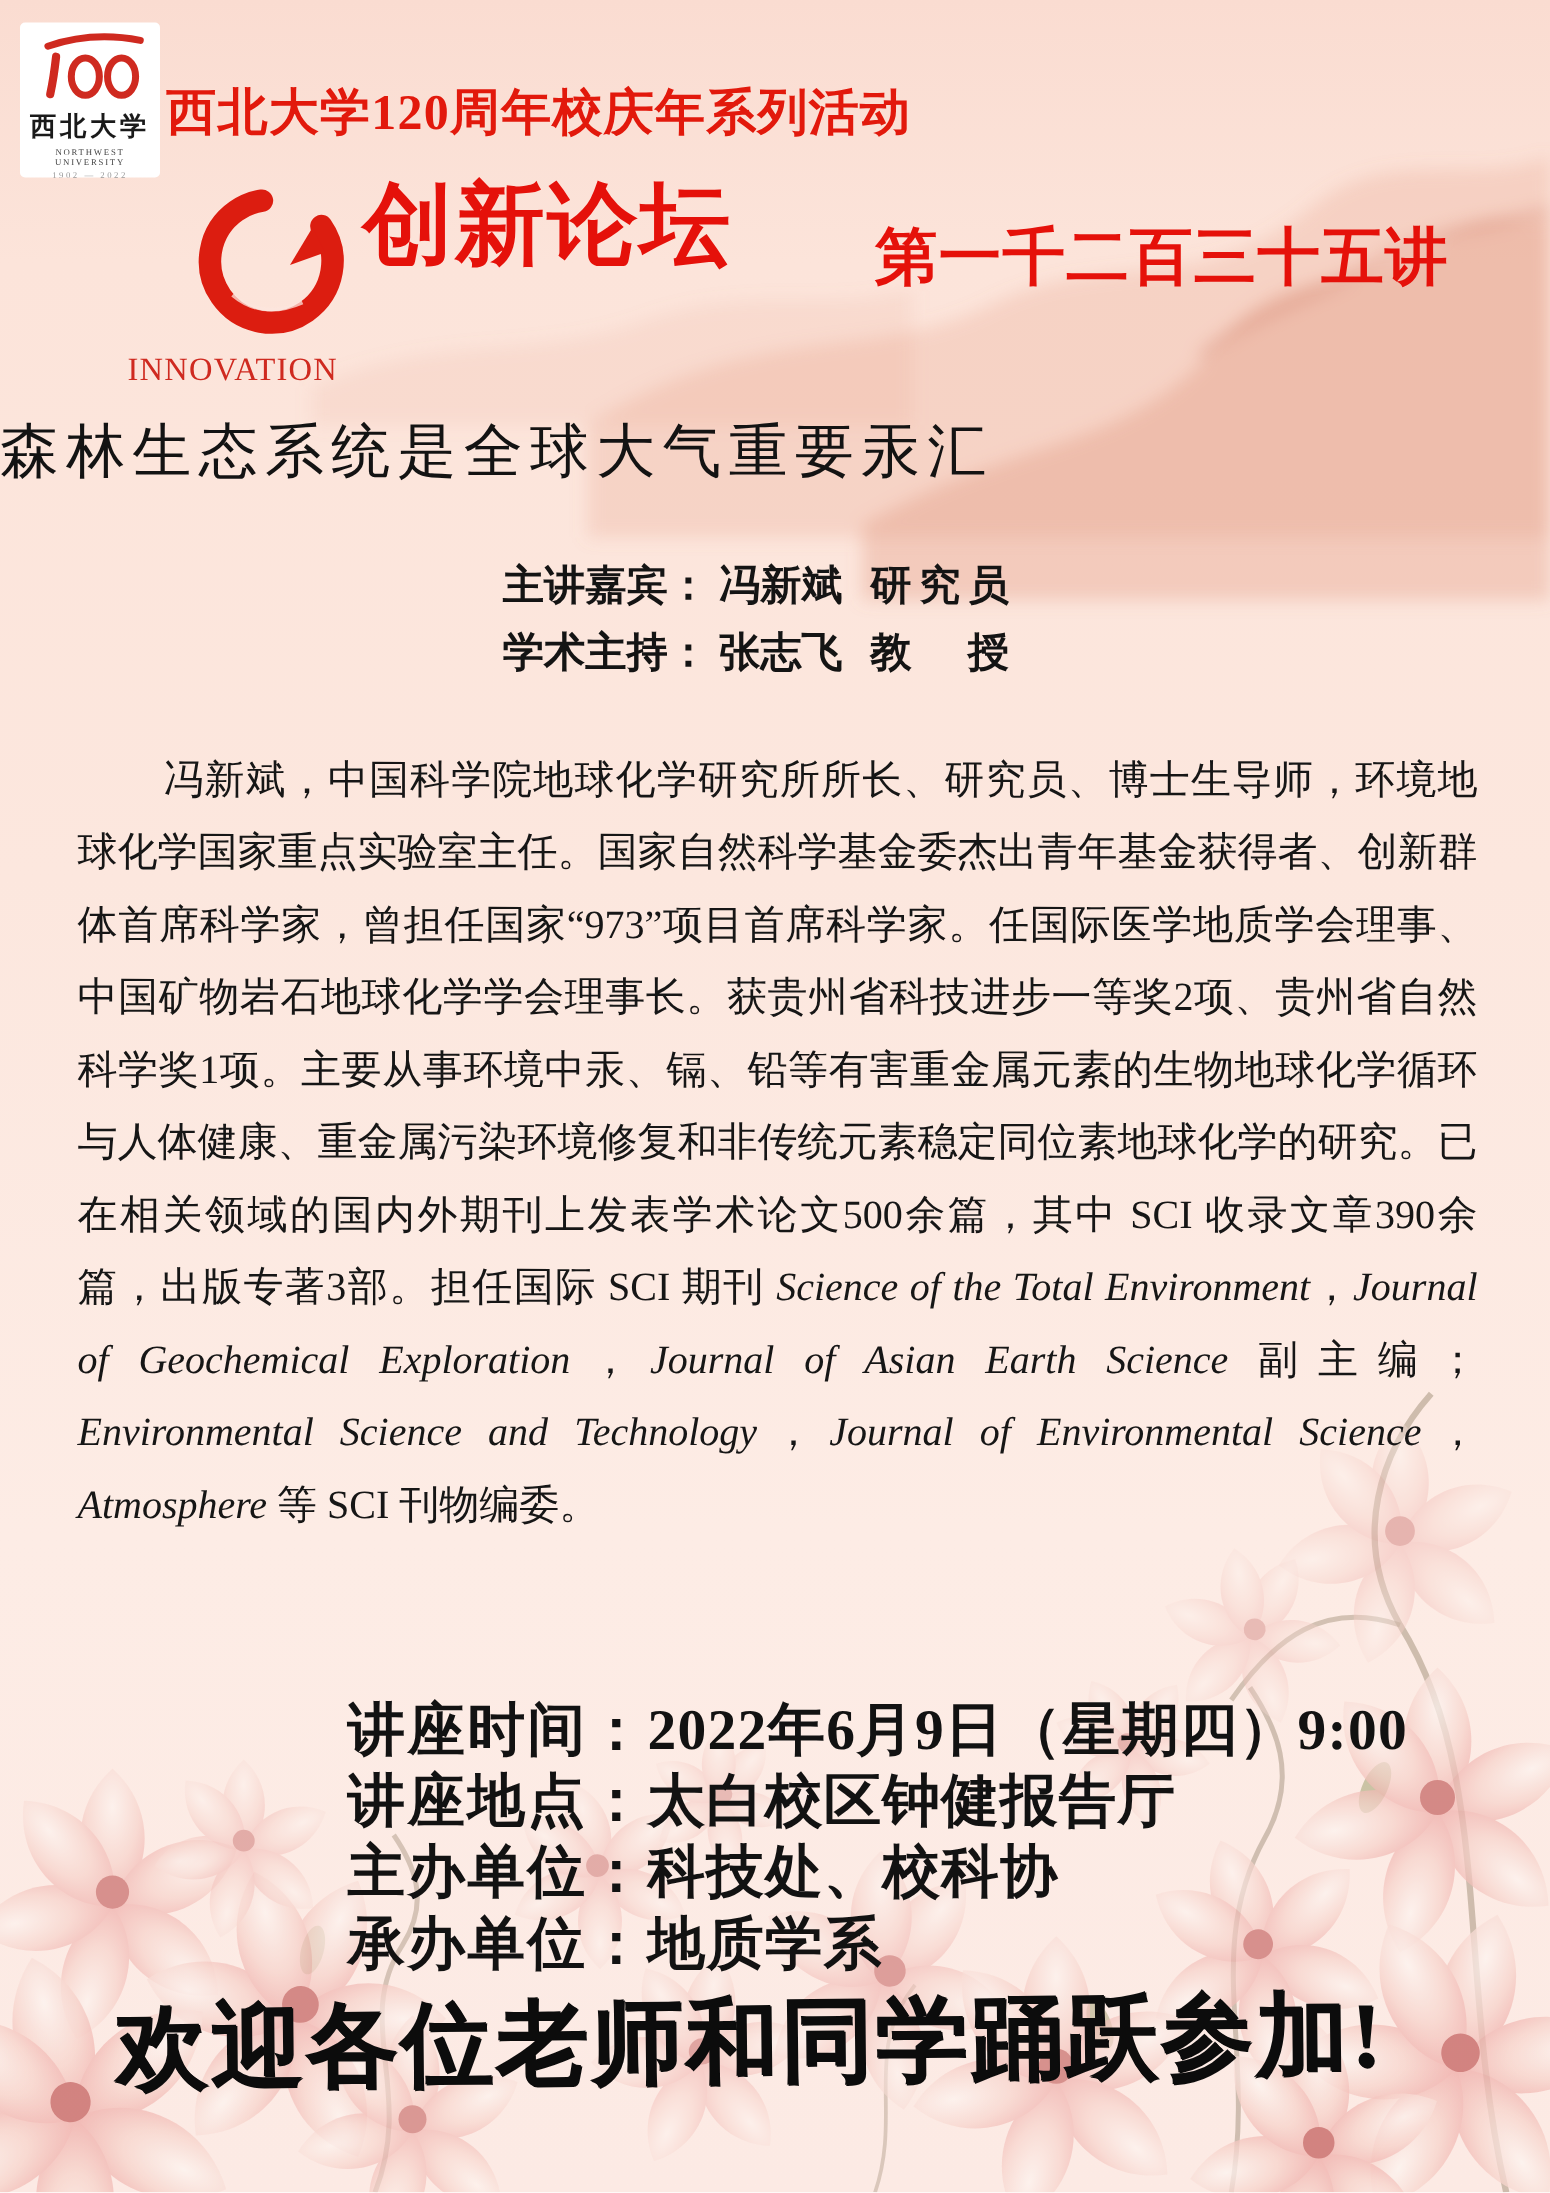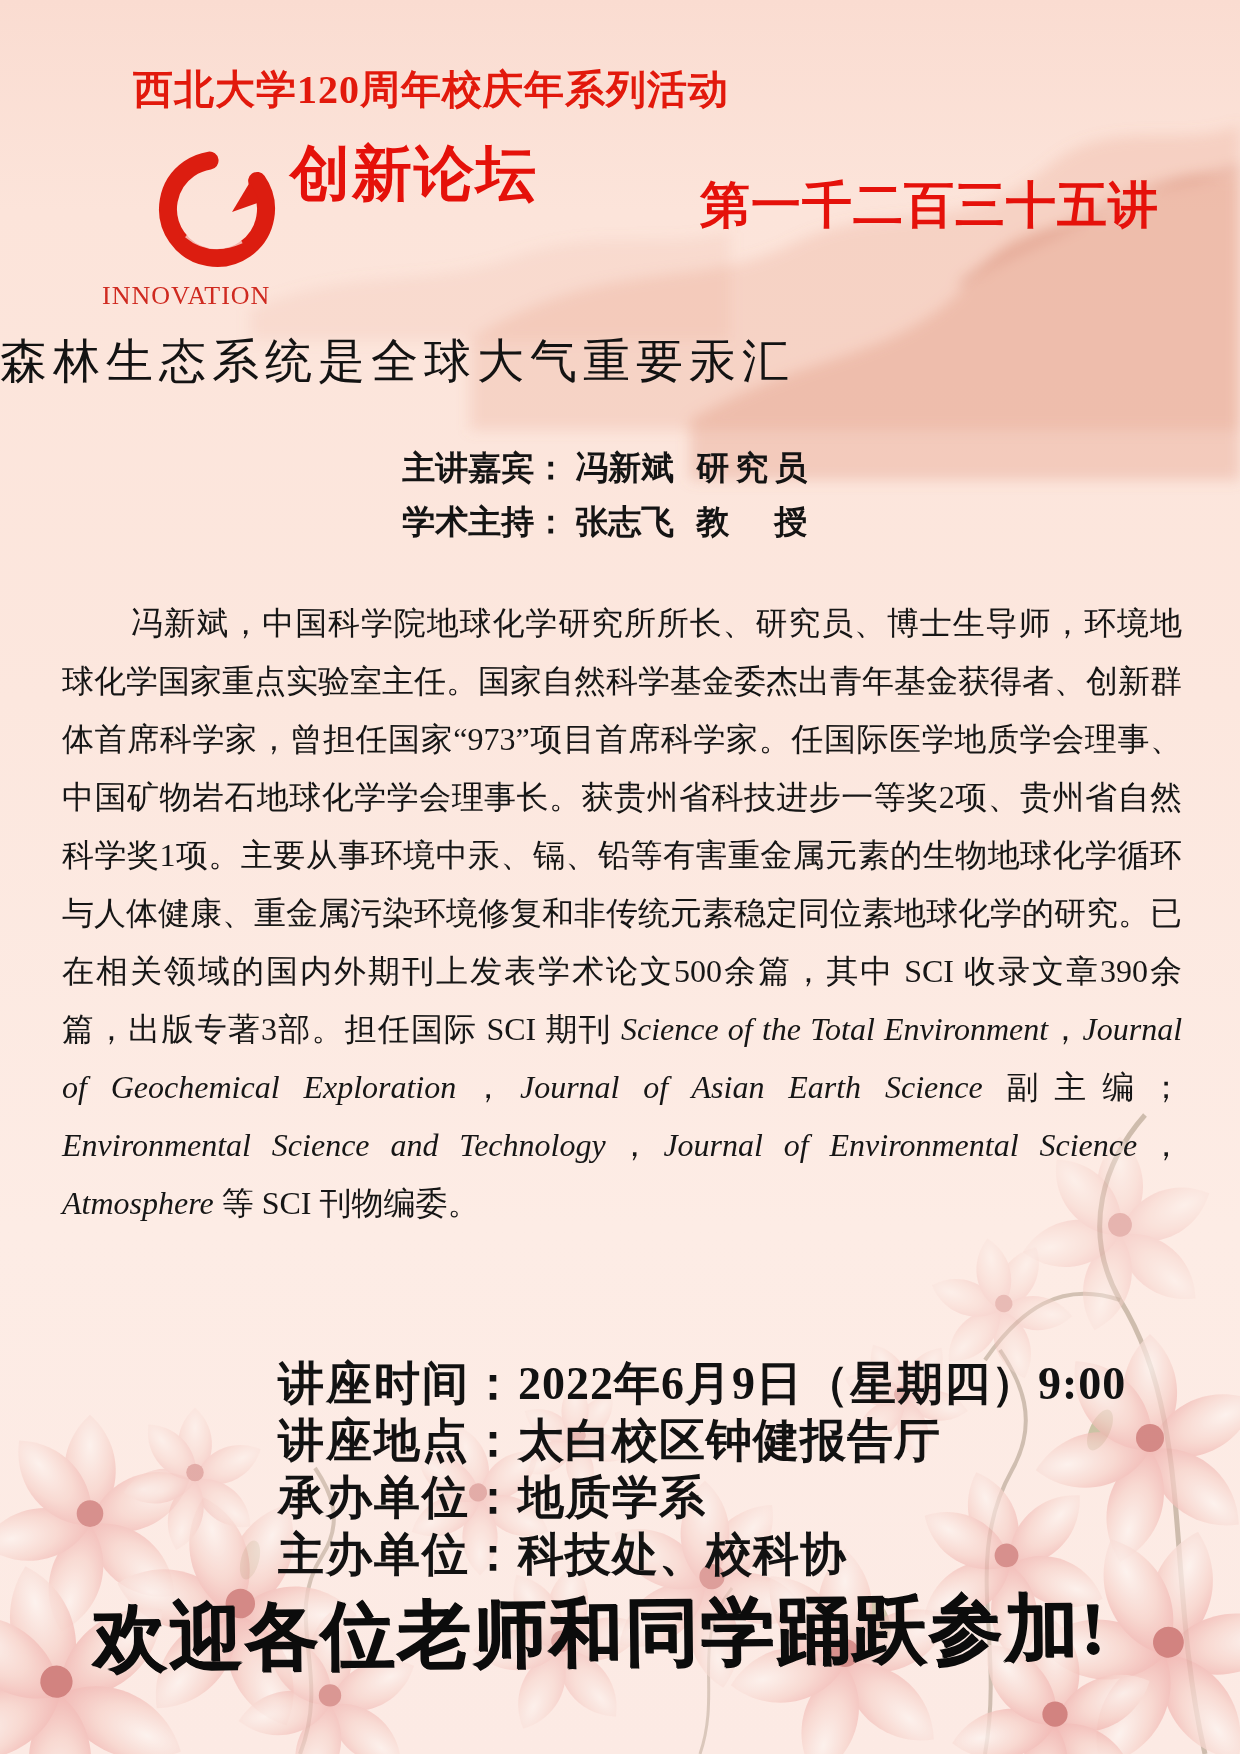--- a/index.html
+++ b/index.html
@@ -19,21 +19,21 @@
   .uni-en{font-size:7px; letter-spacing:1.4px; color:#444; margin-top:3px;}
   .uni-years{font-size:7px; letter-spacing:2px; color:#999; margin-top:2px;}
 
   .series-title{position:absolute; left:133px; top:62px; font-size:40px; font-weight:bold;
     color:#e2190c; letter-spacing:1px; white-space:nowrap;}
 
   .innov-circle{position:absolute; left:146px; top:138px;}
   .innovation-label{position:absolute; left:102px; top:281px; font-size:26px; letter-spacing:1px;
     color:#cf2a20; font-family:"Liberation Serif", serif;}
 
-  .forum-title{position:absolute; left:290px; top:144px; font-size:60px; font-weight:bold;
+  .forum-title{position:absolute; left:290px; top:144px; font-size:72px; font-weight:bold;
     color:#e5110a; font-family:"Liberation Sans", sans-serif; letter-spacing:2px; line-height:1;}
   .lecture-no{position:absolute; left:700px; top:180px; font-size:50px; font-weight:bold;
     color:#e5110a; letter-spacing:1px; line-height:1; white-space:nowrap;}
 
   .lecture-title{position:absolute; left:0; right:0; top:330px; text-align:left;
     font-size:47px; letter-spacing:6px; font-weight:500; color:#131313; white-space:nowrap;}
 
   .speaker-line{position:absolute; left:50%; top:446px; transform:translateX(-53%);
     font-size:33px; font-weight:bold; white-space:nowrap;}
   .host-line{position:absolute; left:50%; top:500px; transform:translateX(-53%);
@@ -118,20 +118,31 @@
     <use href="#mag" transform="translate(195,1480) scale(1.25)" opacity="0.45"></use>
 
     <use href="#mag" transform="translate(560,1650) scale(1.5) rotate(10)" opacity="0.5"></use>
     <use href="#mag" transform="translate(705,1585) scale(1.8) rotate(40)" opacity="0.55"></use>
     <use href="#mag" transform="translate(845,1665) scale(2.0)" opacity="0.65"></use>
     <use href="#mag" transform="translate(905,1400) scale(1.1) rotate(-30)" opacity="0.4"></use>
   </svg>
 
   <div class="content">
 
+    <div class="uni-logo">
+      <svg width="100" height="58" viewBox="0 0 100 62">
+        <path d="M14,16 Q52,3 93,11" stroke="#cf2a20" stroke-width="6" fill="none" stroke-linecap="round"></path>
+        <path d="M21,25 Q19,43 16,57" stroke="#cf2a20" stroke-width="7" fill="none" stroke-linecap="round"></path>
+        <ellipse cx="46" cy="42" rx="12" ry="16" stroke="#cf2a20" stroke-width="6" fill="none"></ellipse>
+        <ellipse cx="77" cy="42" rx="12" ry="16" stroke="#cf2a20" stroke-width="6" fill="none"></ellipse>
+      </svg>
+      <div class="uni-zh">西北大学</div>
+      <div class="uni-en">NORTHWEST UNIVERSITY</div>
+      <div class="uni-years">1902 — 2022</div>
+    </div>
 
     <div class="series-title">西北大学120周年校庆年系列活动</div>
 
     <svg class="innov-circle" width="142" height="142" viewBox="0 0 142 142">
       <g transform="rotate(-35 71 71)">
         <circle cx="71" cy="71" r="49" fill="none" stroke="#dc1d10" stroke-width="18" stroke-dasharray="253 55" stroke-linecap="round"></circle>
       </g>
       <path d="M104,44 L86,74 L114,64 Z" fill="#dc1d10"></path>
       <path d="M40,98 Q64,118 96,104" stroke="#fce6dd" stroke-width="3" fill="none" opacity="0.75"></path>
     </svg>
@@ -154,23 +165,23 @@
     </div>
 
     <div class="details">
       <div class="detail-row">
         <span class="detail-label">讲座时间：</span><span class="detail-value">2022年6月9日（星期四）9:00</span>
       </div>
       <div class="detail-row">
         <span class="detail-label">讲座地点：</span><span class="detail-value">太白校区钟健报告厅</span>
       </div>
       <div class="detail-row">
-        <span class="detail-label">承办单位：</span><span class="detail-value">地质学系</span>
+        <span class="detail-label">主办单位：</span><span class="detail-value">科技处、校科协</span>
       </div>
       <div class="detail-row">
-        <span class="detail-label">主办单位：</span><span class="detail-value">科技处、校科协</span>
+        <span class="detail-label">承办单位：</span><span class="detail-value">地质学系</span>
       </div>
     </div>
 
     <div class="welcome">欢迎各位老师和同学踊跃参加!</div>
 
   </div>
 </div>
 
 </body></html>

